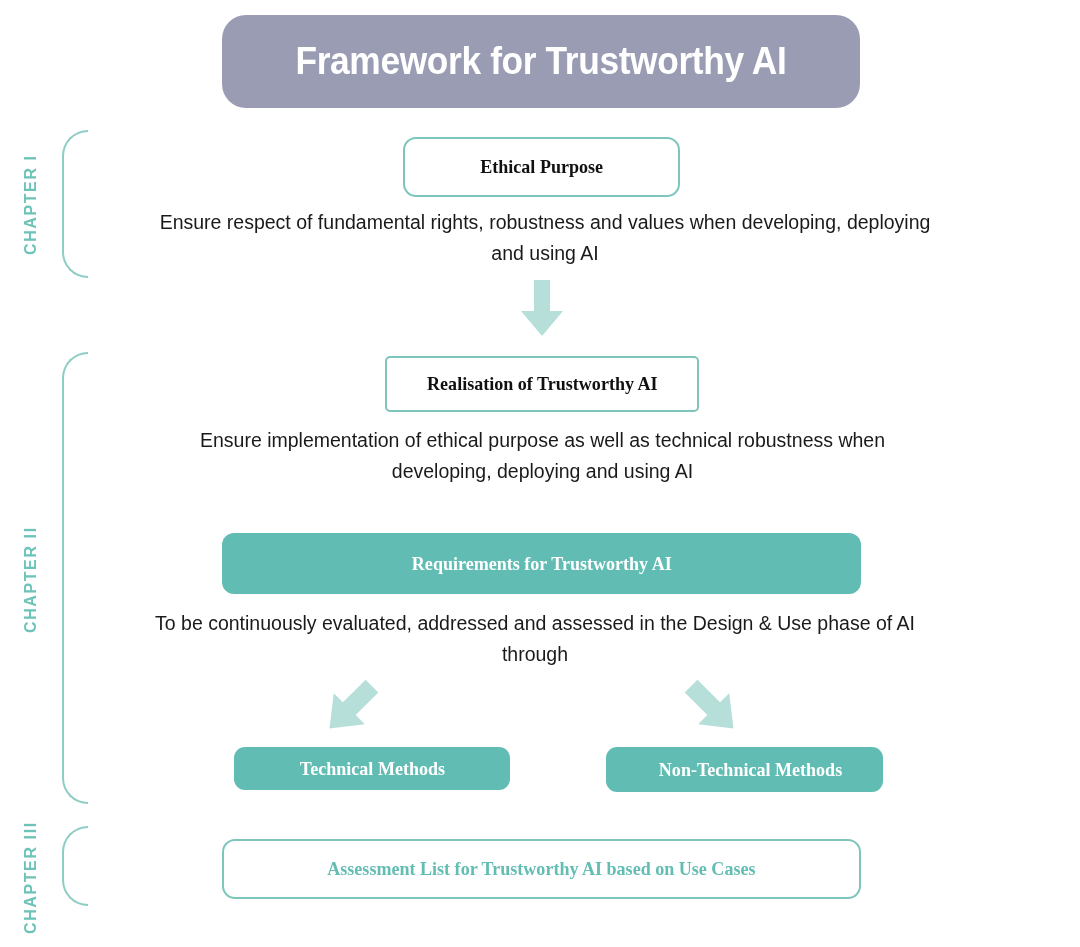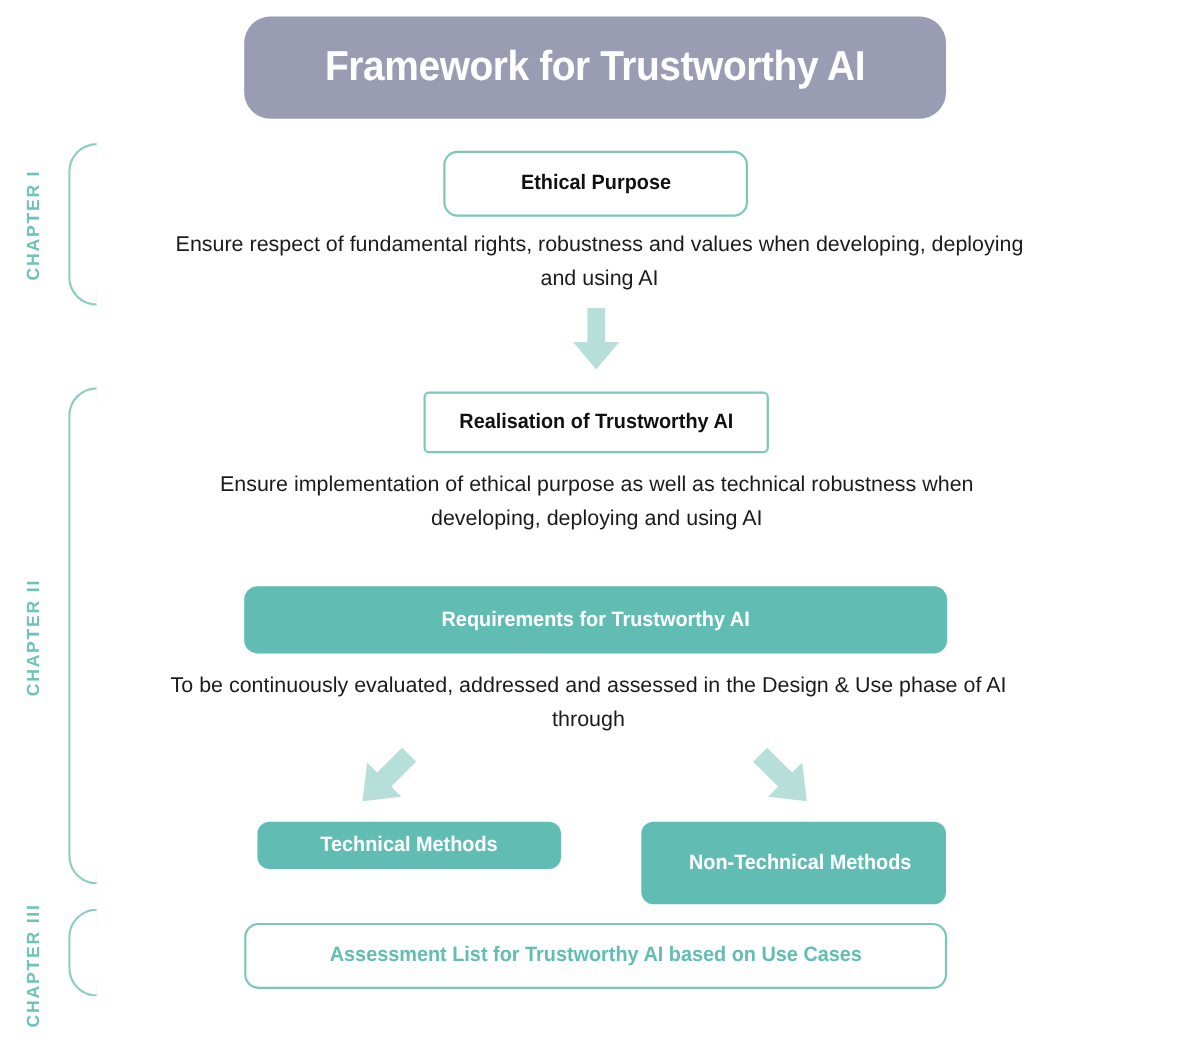--- a/index.html
+++ b/index.html
@@ -65,20 +65,21 @@
     background: transparent;
   }
 
   
   .node {
     position: absolute;
     box-sizing: border-box;
     display: flex;
     align-items: center;
     justify-content: center;
+    font-family: Liberation Serif, serif;
   }
   .node .node-label {
     white-space: nowrap;
     transform: scaleX(0.95);
   }
 
   .node.outline {
     background: #ffffff;
     border: 2.5px solid #7ec6bb;
   }
@@ -170,21 +171,21 @@
       <g transform="rotate(-45 35 35)">
         <path d="M26 4 L44 4 L44 36 L57 36 L35 64 L13 36 L26 36 Z" fill="#b7dfd9"></path>
       </g>
     </svg>
   </div>
 
   <div class="node filled" style="left: 234px; top: 747px; width: 276px; height: 43px; border-radius: 11px;">
     <span class="node-label label-white">Technical Methods</span>
   </div>
 
-  <div class="node filled" style="left: 583px; top: 747px; width: 277px; height: 75px; border-radius: 11px; padding-left: 12px;">
+  <div class="node filled" style="left: 606px; top: 747px; width: 277px; height: 45px; border-radius: 11px; padding-left: 12px;">
     <span class="node-label label-white">Non-Technical Methods</span>
   </div>
 
   <div class="chapter-label" style="left: 22px; top: 810px; height: 135px;">CHAPTER III</div>
   <div class="bracket" style="left: 62px; top: 826px; height: 80px;"></div>
 
   <div class="node outline" style="left: 222px; top: 839px; width: 639px; height: 60px; border-radius: 13px;">
     <span class="node-label label-teal">Assessment List for Trustworthy AI based on Use Cases</span>
   </div>
 

